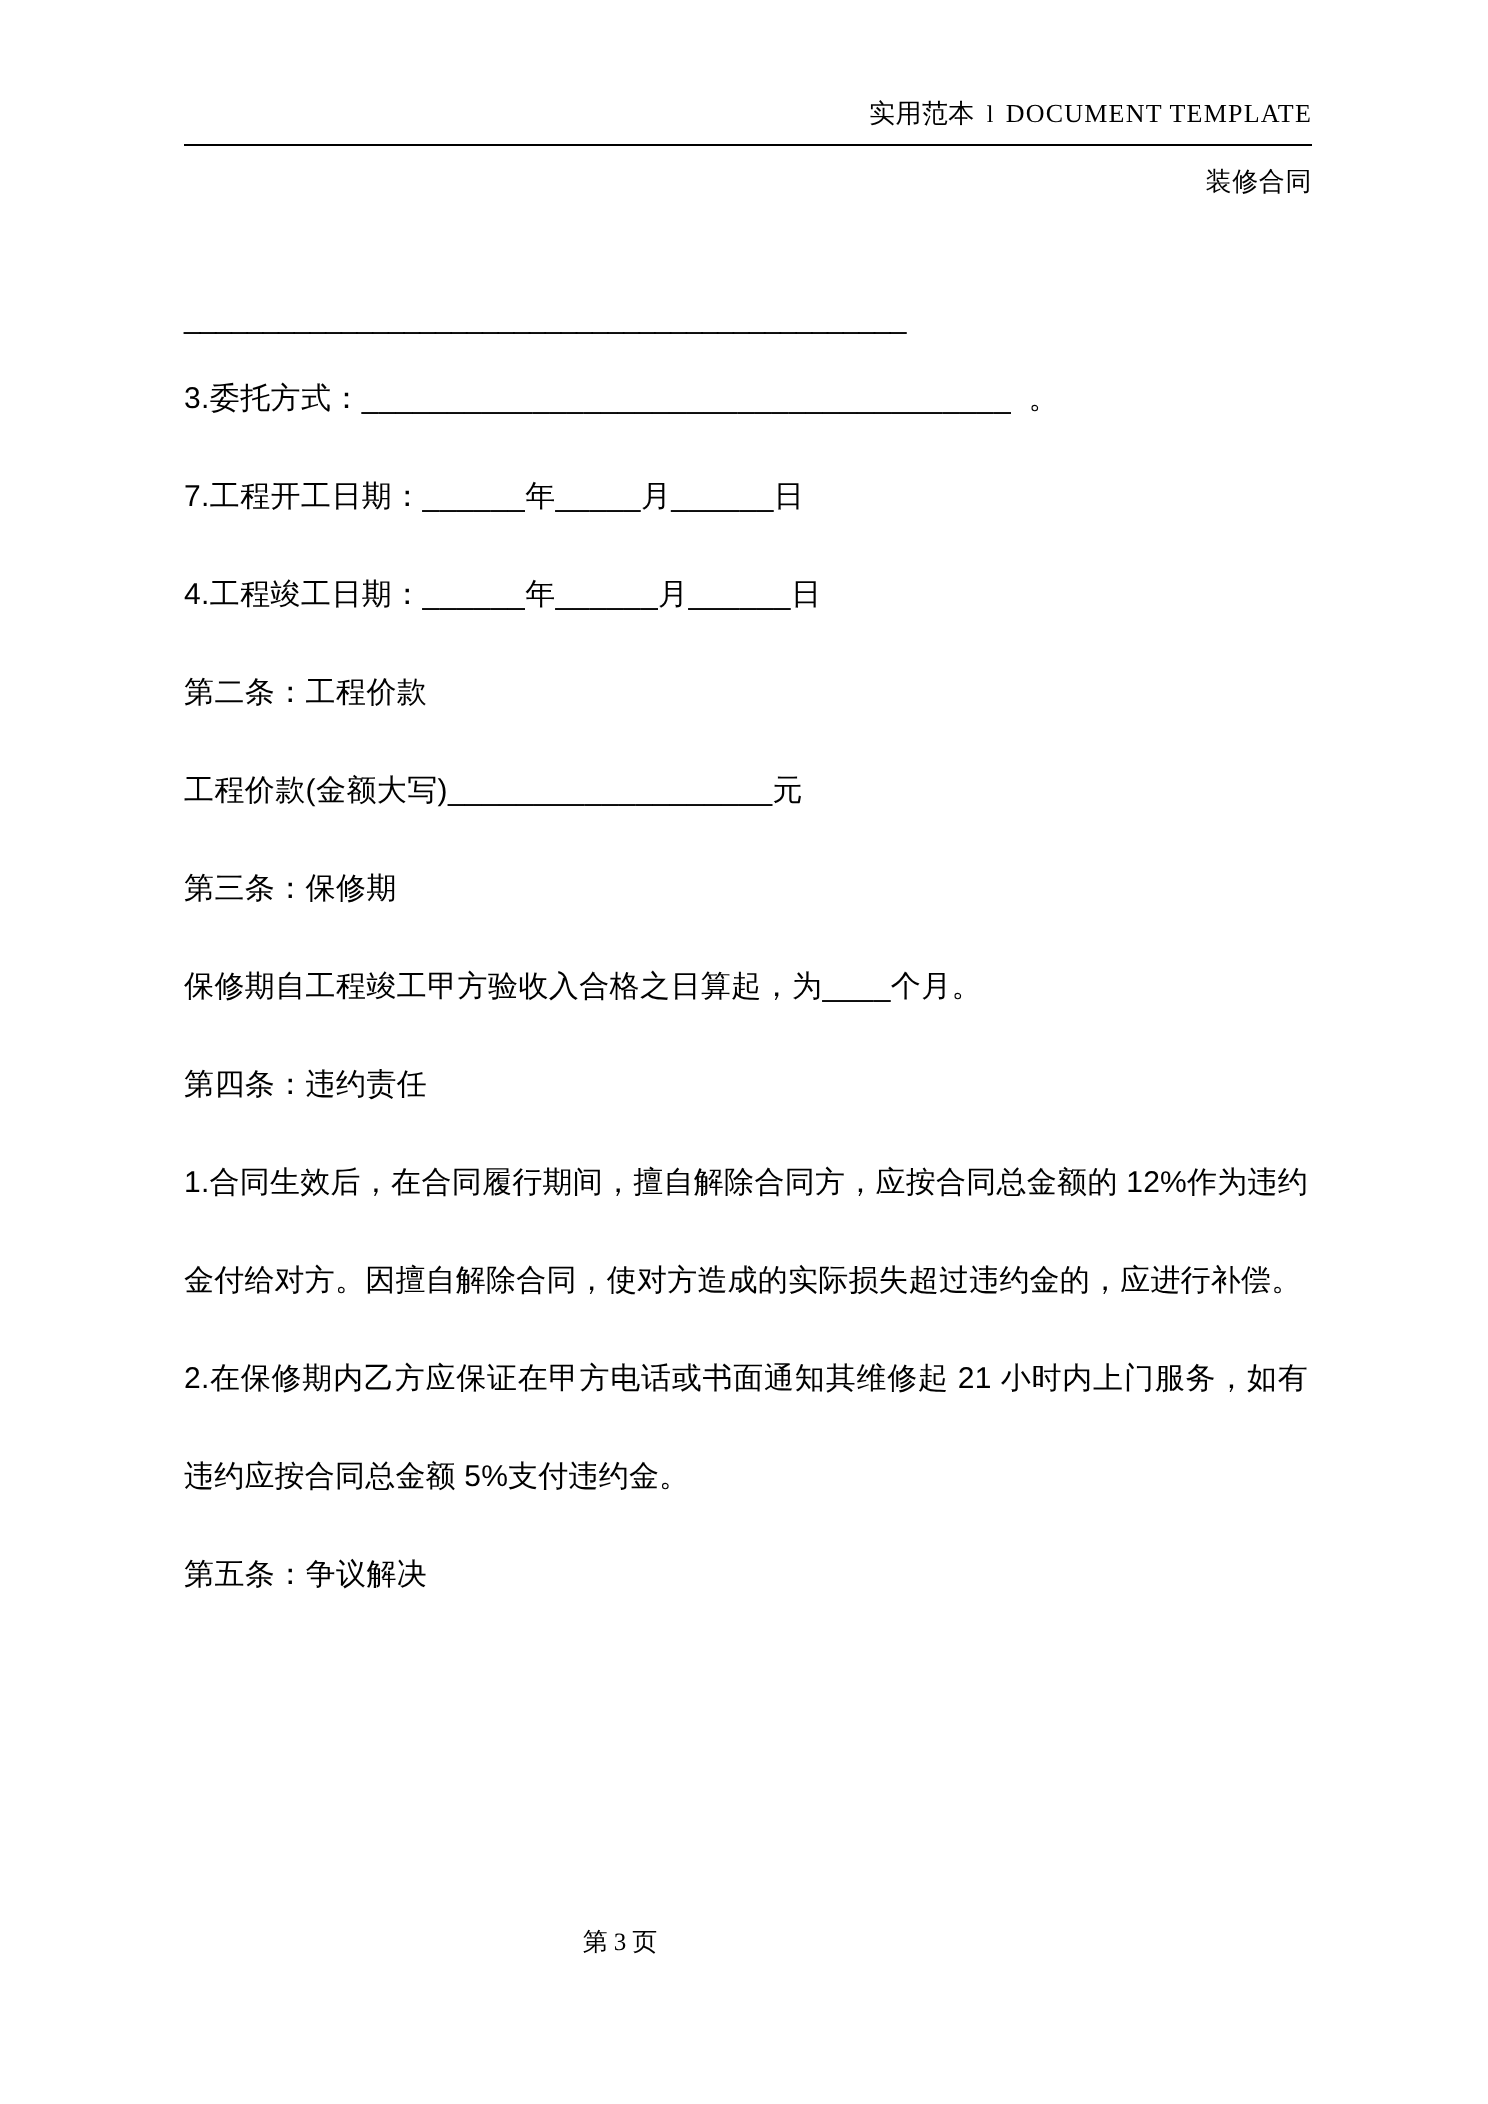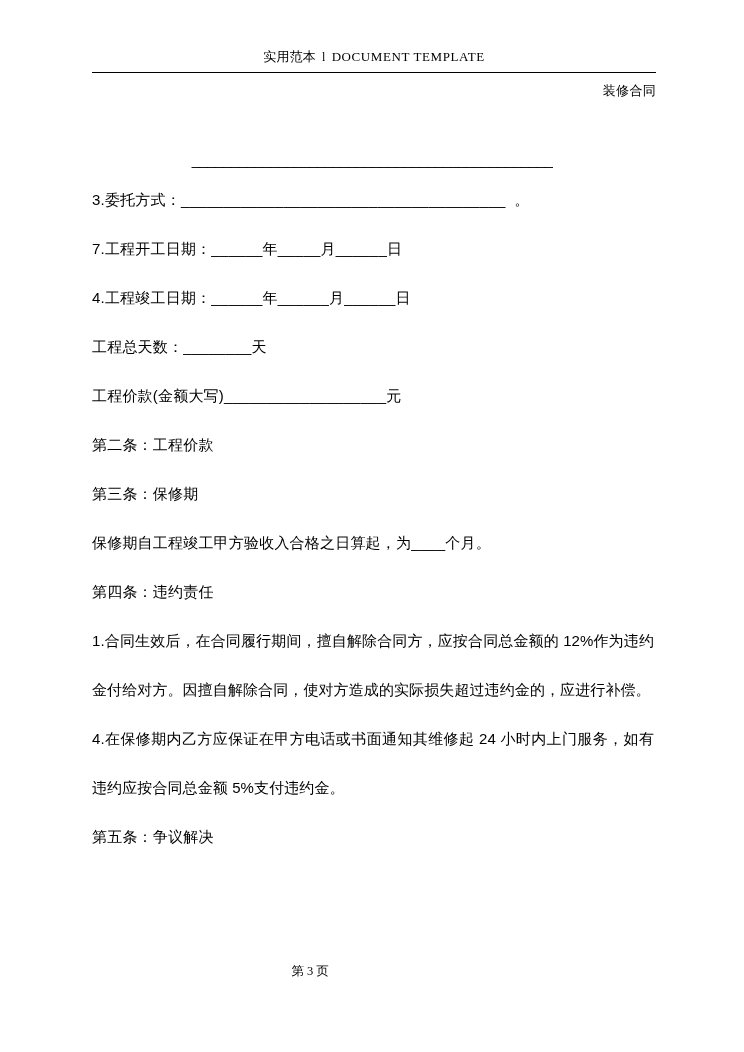--- a/index.html
+++ b/index.html
@@ -23,21 +23,21 @@
   }
 
   
   .header {
     position: absolute;
     top: 48px;
     left: 92px;
     right: 88px;
   }
   .header-line1 {
-    text-align: center;
+    text-align: right;
     font-size: 13px;
     letter-spacing: 0.2px;
     white-space: nowrap;
   }
   .header-cn {
     font-family: "Liberation Sans", sans-serif;
     font-size: 13px;
   }
   .header-sep {
     display: inline-block;
@@ -72,21 +72,20 @@
   .para {
     font-size: 15px;
     line-height: 49px;
     white-space: pre-wrap;
     letter-spacing: 0.2px;
   }
   .para.rule-only {
     line-height: 30px;
     letter-spacing: -0.5px;
     font-size: 15px;
-    text-align: center;
   }
   .para.flow {
     line-height: 49px;
     letter-spacing: 0.1px;
     text-align: justify;
     width: 562px;
   }
 
   
   .footer {
@@ -114,28 +113,27 @@
     </div>
     <div class="header-rule"></div>
     <div class="header-line2">装修合同</div>
   </div>
 
   <div class="body">
     <div class="para rule-only">______________________________________________</div>
     <div class="para">3.委托方式：______________________________________  。</div>
     <div class="para">7.工程开工日期：______年_____月______日</div>
     <div class="para">4.工程竣工日期：______年______月______日</div>
-    <div class="para">工程总天数：________天</div>
+    <div class="para">第二条：工程价款</div>
     <div class="para">工程价款(金额大写)___________________元</div>
-    <div class="para">第二条：工程价款</div>
     <div class="para">第三条：保修期</div>
     <div class="para">保修期自工程竣工甲方验收入合格之日算起，为____个月。</div>
     <div class="para">第四条：违约责任</div>
     <div class="para flow">1.合同生效后，在合同履行期间，擅自解除合同方，应按合同总金额的 12%作为违约金付给对方。因擅自解除合同，使对方造成的实际损失超过违约金的，应进行补偿。</div>
-    <div class="para flow">4.在保修期内乙方应保证在甲方电话或书面通知其维修起 24 小时内上门服务，如有违约应按合同总金额 5%支付违约金。</div>
+    <div class="para flow">2.在保修期内乙方应保证在甲方电话或书面通知其维修起 21 小时内上门服务，如有违约应按合同总金额 5%支付违约金。</div>
     <div class="para">第五条：争议解决</div>
   </div>
 
   <div class="footer">
     <span>第</span><span class="pg">3</span><span>页</span>
   </div>
 
 </div>
 
 </body></html>

